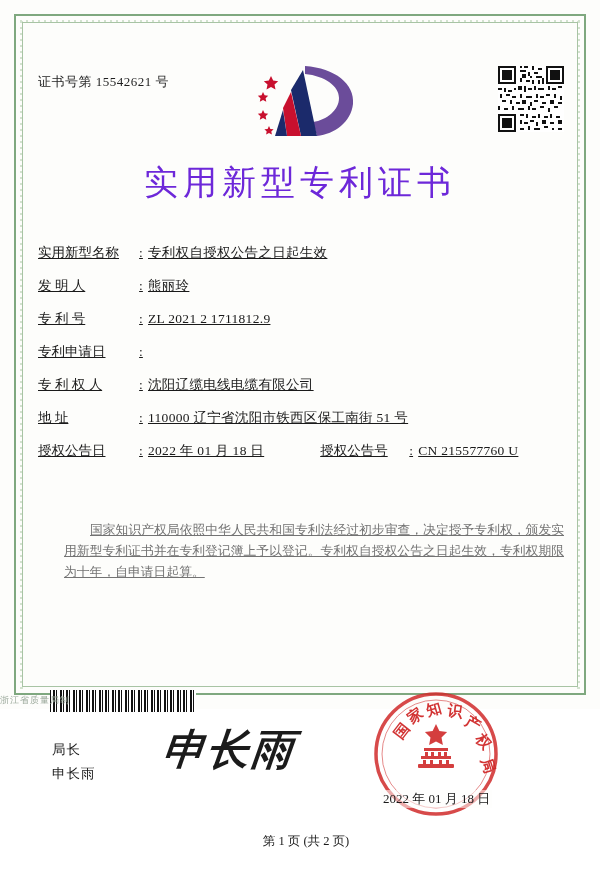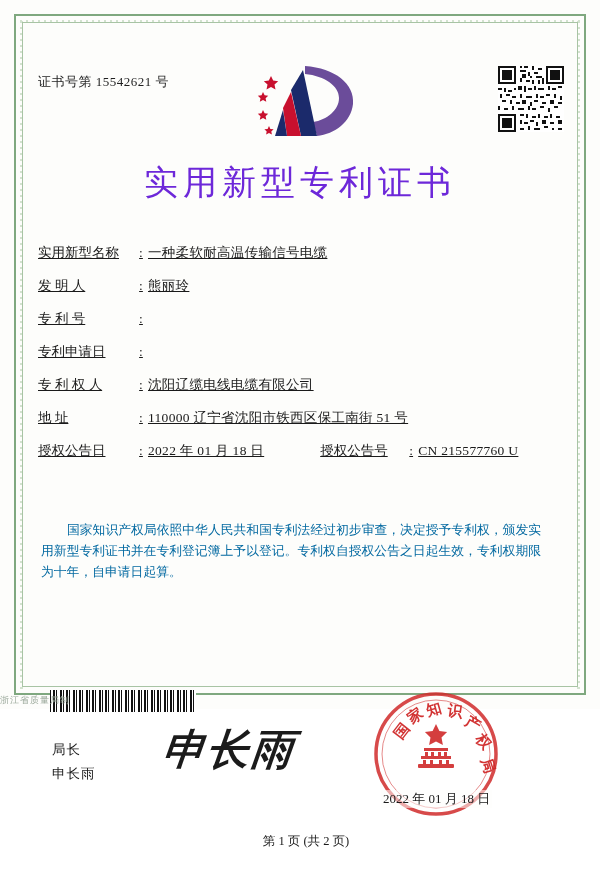--- a/index.html
+++ b/index.html
@@ -143,26 +143,27 @@
   }
   .field-row.dual .field-value { flex: 0 0 auto; }
   .sub-label {
     margin-left: 56px;
     width: 84px;
     flex: 0 0 84px;
   }
 
   .para {
     position: absolute;
-    left: 41px;
+    left: 64px;
     width: 500px;
     font-size: 12.8px;
     line-height: 21px;
     text-align: justify;
-    color: #0369a1;
+    color: #737373;
+    text-decoration: underline;
   }
   .para.p1 { top: 520px; text-indent: 26px; }
   .para.p2 { top: 583px; text-indent: 26px; }
 
   .barcode {
     position: absolute;
     left: 50px;
     top: 690px;
     width: 146px;
     height: 22px;
@@ -345,32 +346,33 @@
     </g>
   </svg>
 
   <div class="title">实用新型专利证书</div>
 
   <div class="fields">
 
     <div class="field-row">
       <span class="field-label">实用新型名称</span>
       <span class="field-sep">:</span>
-      <span class="field-value">一种柔软耐高温传输信号电缆</span>
+      <span class="field-value">专利权自授权公告之日起生效</span>
     </div>
 
     <div class="field-row">
       <span class="field-label spread">发 明 人</span>
       <span class="field-sep">:</span>
       <span class="field-value">熊丽玲</span>
     </div>
 
     <div class="field-row">
       <span class="field-label spread">专 利 号</span>
       <span class="field-sep">:</span>
+      <span class="field-value">ZL 2021 2 1711812.9</span>
     </div>
 
     <div class="field-row">
       <span class="field-label">专利申请日</span>
       <span class="field-sep">:</span>
     </div>
 
     <div class="field-row">
       <span class="field-label spread">专 利 权 人</span>
       <span class="field-sep">:</span>

